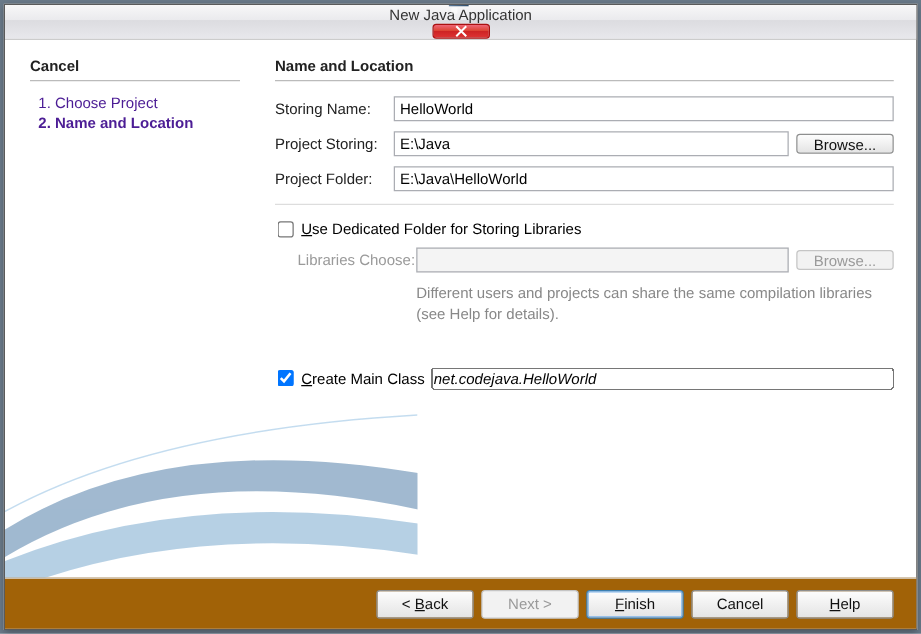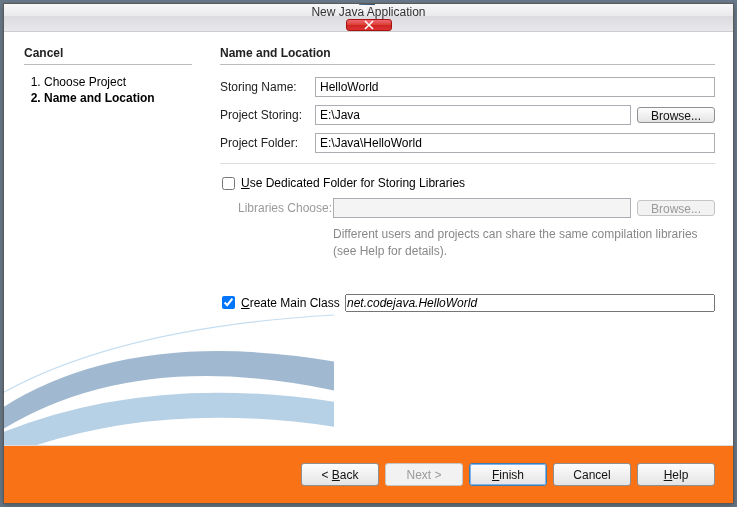--- a/index.html
+++ b/index.html
@@ -9,41 +9,41 @@
 .titlebar .app-icon { width: 16px; height: 16px; margin: 0 6px 0 2px; background: linear-gradient(135deg,#5b7a9a,#2a4a6a); border-radius: 2px; position: relative; }
 .titlebar .app-icon:before { content:""; position:absolute; top:2px; left:2px; width:5px; height:5px; background:rgba(255,255,255,0.5); border-radius:1px; }
 .titlebar .title { color:#333; }
 .titlebar .spacer { flex:1; }
 .close-btn { width: 46px; height: 20px; background: linear-gradient(to bottom,#e67 0%,#d43 45%,#c22 46%,#d33 100%); border:1px solid #a11; border-radius:3px; display:flex; align-items:center; justify-content:center; color:#fff; cursor:pointer; }
 .close-btn svg { width:10px; height:10px; }
 .content { flex:1; display:flex; position:relative; overflow:hidden; }
 .sidebar { width: 200px; padding: 14px 12px 12px 20px; border-right: 0; position:relative; z-index:2; }
 .sidebar h3 { font-weight:bold; font-size:12px; color:#222; margin-bottom:2px;}
 .sidebar-hr { border:0; border-bottom:1px solid #bbb; margin:4px 0 10px 0;}
-.sidebar ol { list-style: decimal; padding-left: 20px; color:#000000;}
+.sidebar ol { list-style: decimal; padding-left: 20px; color:#4c1d95;}
 .sidebar li { margin-bottom:2px; }
 .sidebar li.current { font-weight:bold; }
 .main { flex:1; padding:14px 18px 12px 16px; position:relative; z-index:2;}
 .main h3 { font-weight:bold; font-size:12px; color:#222; margin-bottom:2px;}
 .main-hr { border:0; border-bottom:1px solid #bbb; margin:4px 0 12px 0;}
 .row { display:flex; align-items:center; margin-bottom:8px; }
 .row label { width: 95px; color:#222;}
 .row input.text { flex:1; height:20px; border:1px solid #abadb3; padding:1px 4px; background:#fff; }
 .row input.text[readonly] { background:#fff; color:#000; }
 .row .btn { margin-left:6px; width:78px; height:16px; }
 .btn { background: linear-gradient(to bottom,#fdfdfd,#e4e4e4); border:1px solid #8e8f8f; border-radius:3px; cursor:pointer; padding:1px 10px; color:#111;}
 .btn:disabled { color:#9a9a9a; border-color:#c5c5c5; background:#f2f2f2; cursor:default;}
 .sep { border:0; border-bottom:1px solid #ddd; margin: 10px 0 12px 0;}
 .chk-row { display:flex; align-items:center; margin-bottom:8px; }
 .chk-row input[type=checkbox] { margin: 0 6px 0 2px; width:13px; height:13px;}
 .help-text { color:#888; margin-left: 113px; margin-top:4px; line-height:1.4; max-width:380px;}
 .lib-row label { color:#9a9a9a; }
 .lib-row input.text { background:#f4f4f4; color:#aaa;}
 .bg-swoosh { position:absolute; left:-30px; bottom:-10px; width:360px; height:200px; pointer-events:none; z-index:1; opacity:0.85;}
-.footer { height:58px; border-top:1px solid #ddd; background:#f97316; display:flex; align-items:center; justify-content:flex-end; padding: 13px 18px; gap:6px;}
+.footer { height:41px; border-top:1px solid #ddd; background:#a16207; display:flex; align-items:center; justify-content:flex-end; padding: 13px 18px; gap:6px;}
 .footer .btn { min-width:78px; height:23px;}
 .footer .btn.primary { border:1px solid #3c7fb1; outline:1px solid #7eb4ea; outline-offset:-2px;}
 .u { text-decoration: underline; }
 </style>
 </head>
 <body>
 
 <div class="window">
   <div class="titlebar">
     <div class="app-icon"></div>

